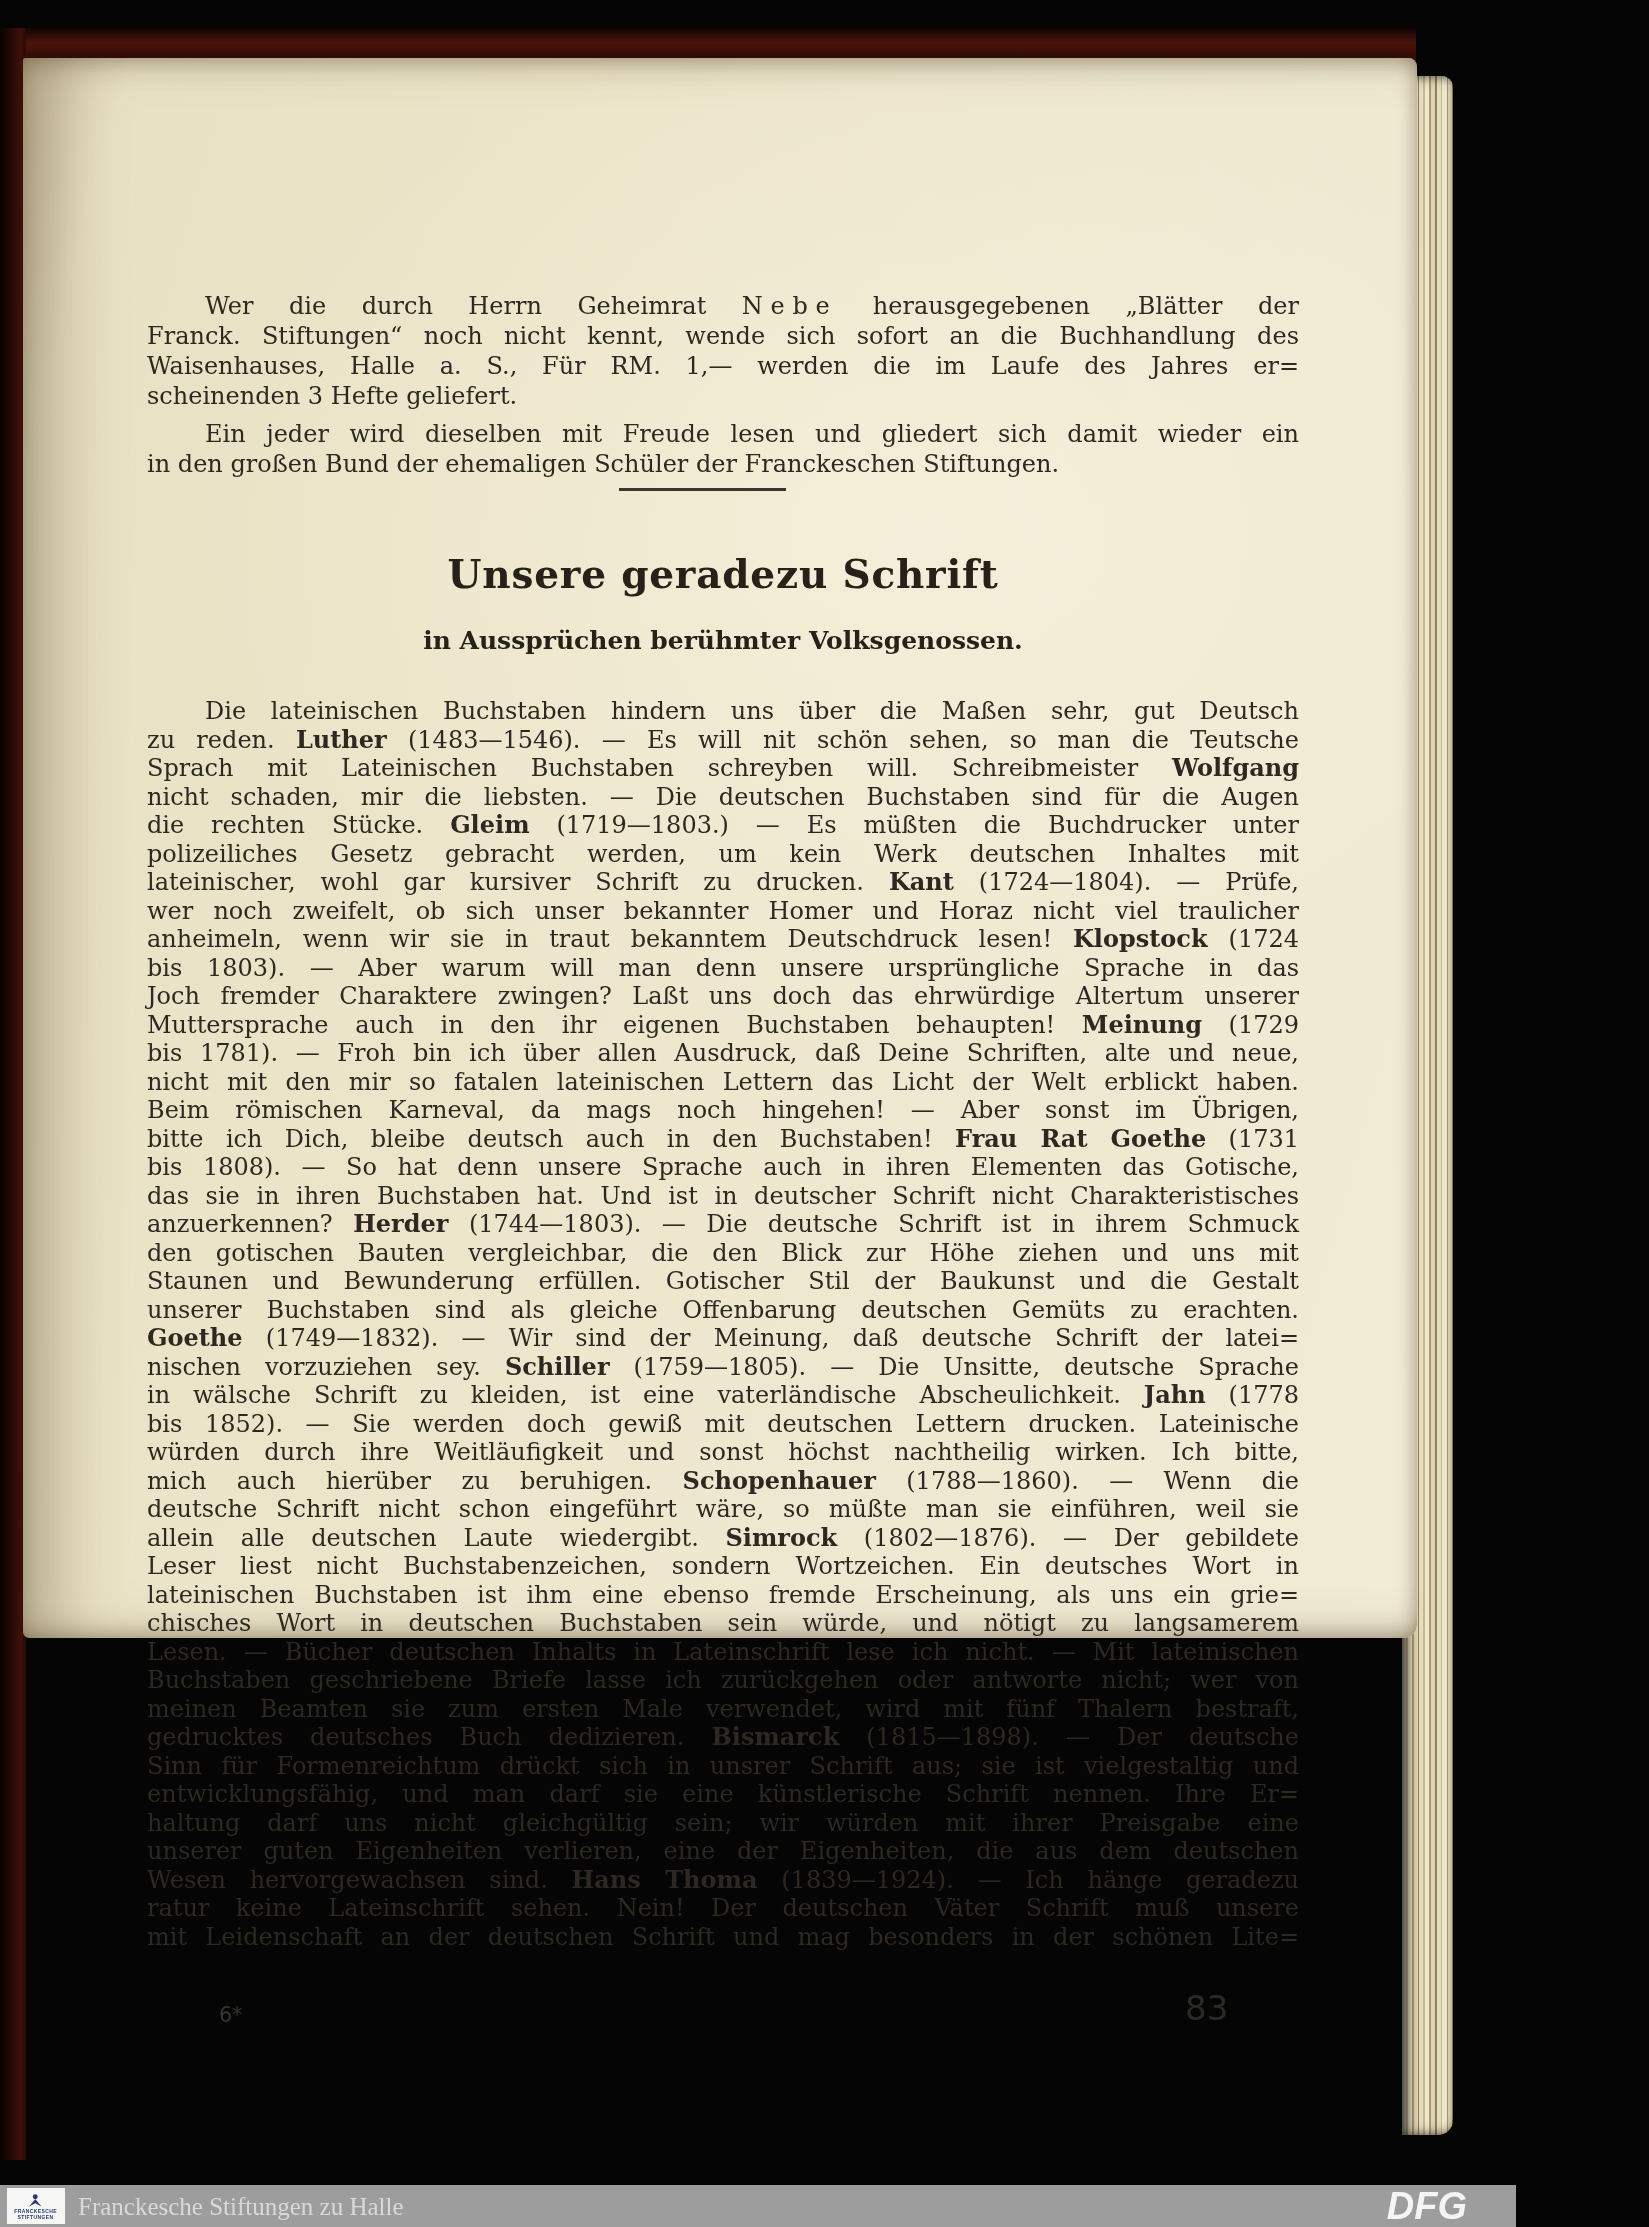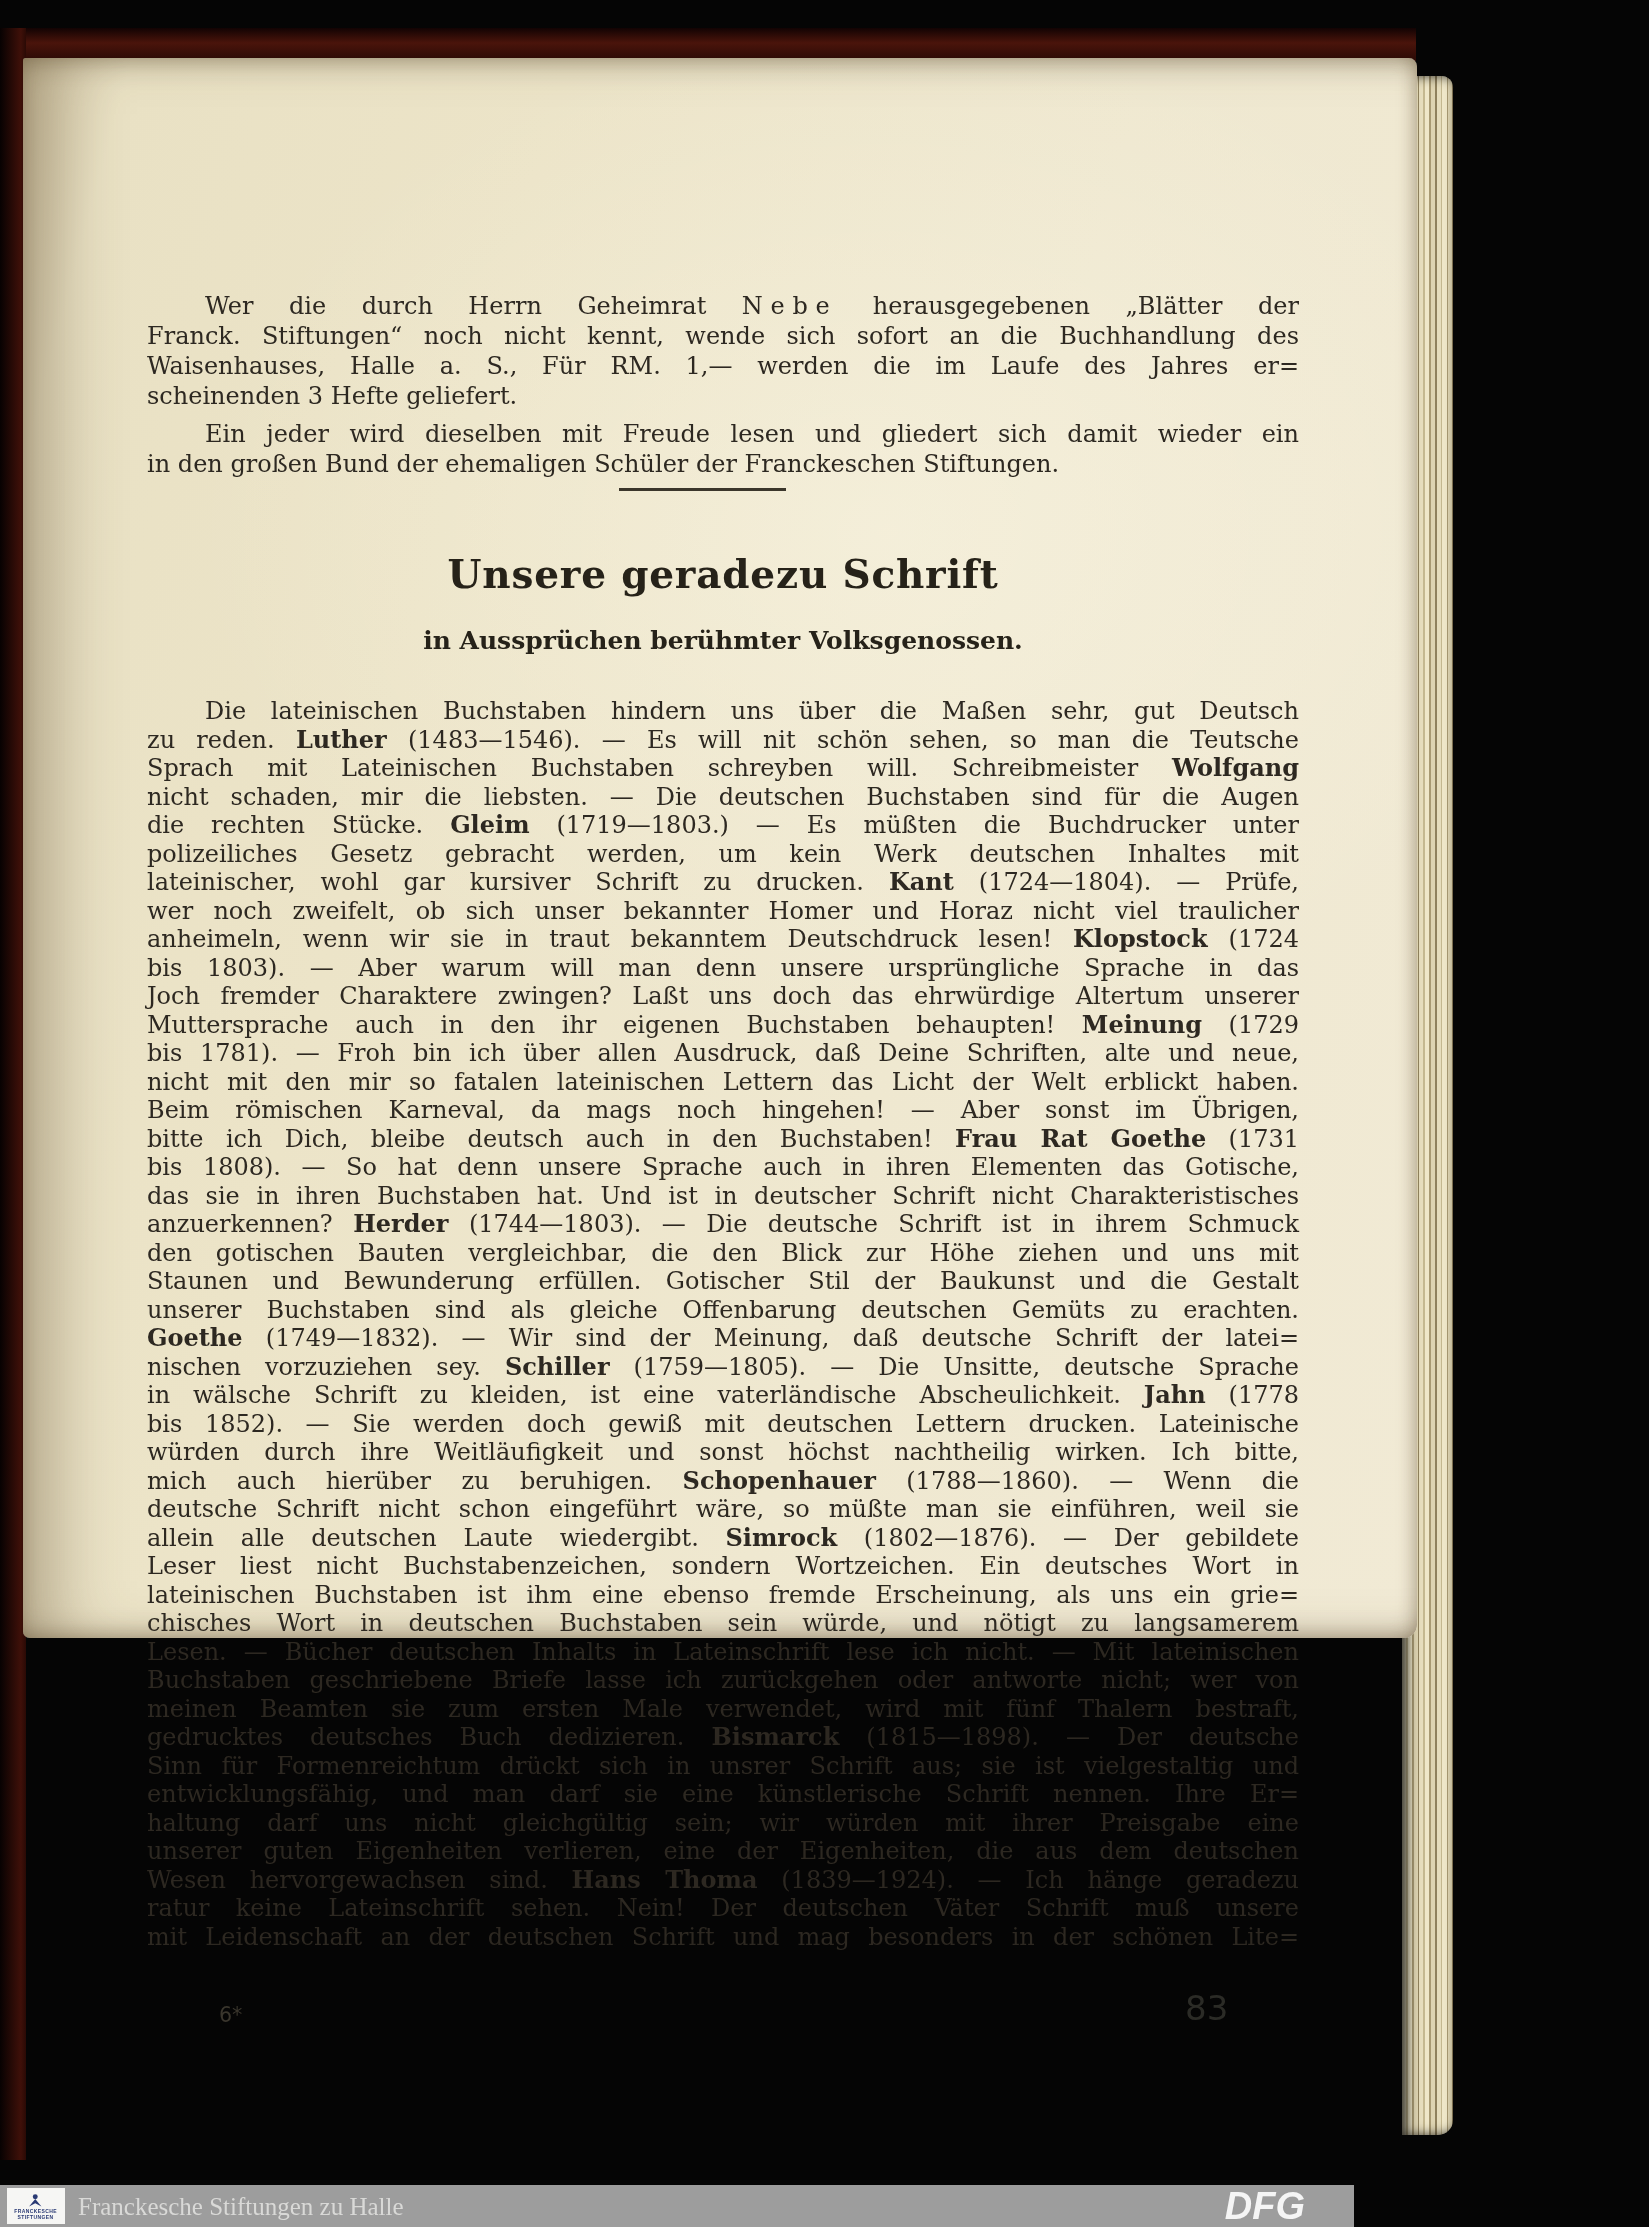--- a/index.html
+++ b/index.html
@@ -69,21 +69,21 @@
     text-align:center;font-size:25px;font-weight:bold;color:#262219;
   }
 
   .body-block{position:absolute;top:615px;left:0;width:1152px;font-size:24px;line-height:28.5px;margin-top:24px;}
 
   .sig-mark{position:absolute;top:1945px;left:72px;font-family:"DejaVu Sans",sans-serif;font-size:20.6px;color:#3a362d;}
   .page-number{position:absolute;top:1930px;left:1038px;font-family:"DejaVu Sans",sans-serif;font-size:34px;color:#2b2b26;}
 
   
   .footer-bar{
-    position:absolute;left:0;top:2185px;width:1354px;height:43px;
+    position:absolute;left:0;top:2185px;width:1516px;height:43px;
     background:var(--footer_bar);
   }
   .logo-box{
     position:absolute;left:6.6px;top:3.3px;width:58px;height:36px;
     background:#f6f6f4;display:flex;flex-direction:column;align-items:center;justify-content:center;
   }
   .logo-box svg{display:block;width:16.5px;height:16.5px;}
   .logo-line{font-family:"Liberation Sans",sans-serif;font-size:5px;line-height:5.8px;color:var(--logo_blue);letter-spacing:0.4px;font-weight:bold;}
   .institution{
     position:absolute;left:78px;top:0;height:43px;display:flex;align-items:center;

